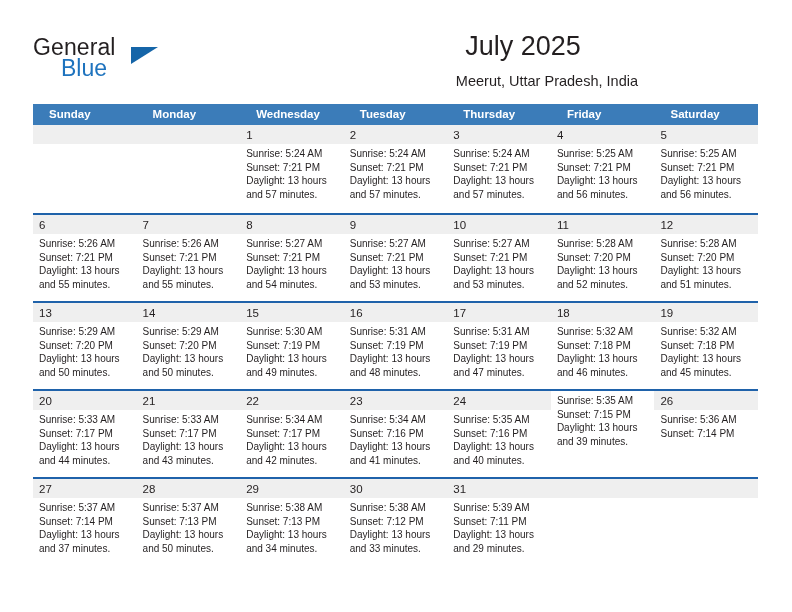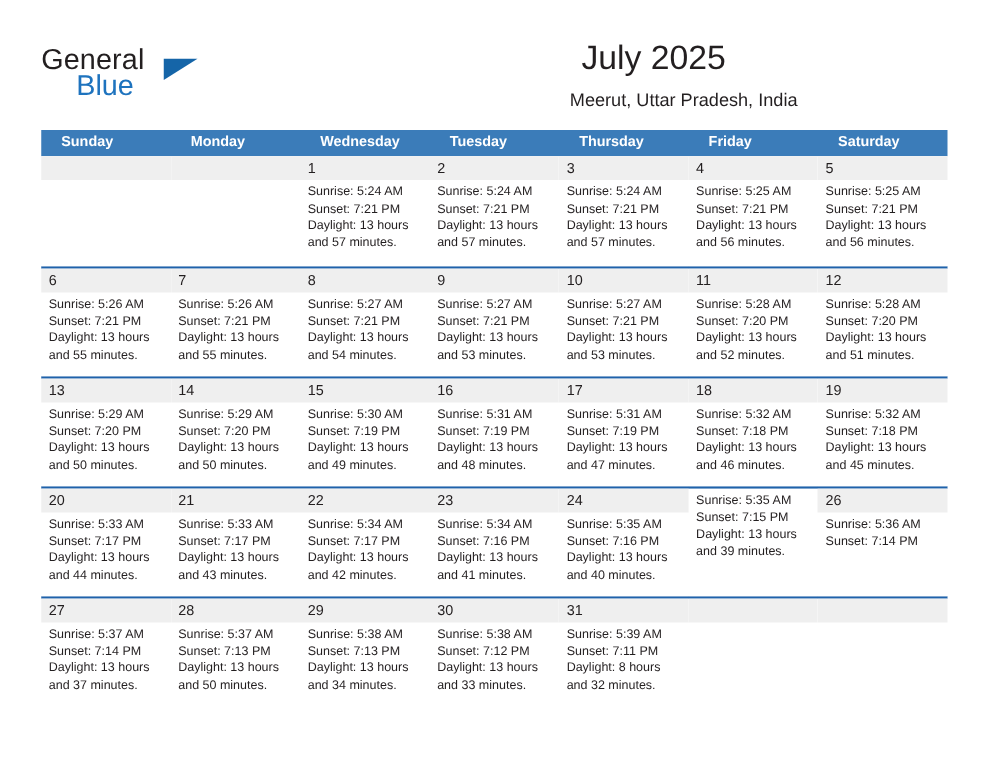--- a/index.html
+++ b/index.html
@@ -438,21 +438,21 @@
               <div>Sunrise: 5:38 AM</div>
               <div>Sunset: 7:12 PM</div>
               <div class="daylight">Daylight: 13 hours and 33 minutes.</div>
             </div>
           </div>
           <div class="day">
             <div class="day-num-band"><span class="day-num">31</span></div>
             <div class="day-info">
               <div>Sunrise: 5:39 AM</div>
               <div>Sunset: 7:11 PM</div>
-              <div class="daylight">Daylight: 8 hours and 32 minutes.</div>
+              <div class="daylight">Daylight: 13 hours and 29 minutes.</div>
             </div>
           </div>
           <div class="day empty">
             <div class="day-num-band"><span class="day-num"></span></div>
           </div>
           <div class="day empty">
             <div class="day-num-band"><span class="day-num"></span></div>
           </div>
         </div>
       </div>

